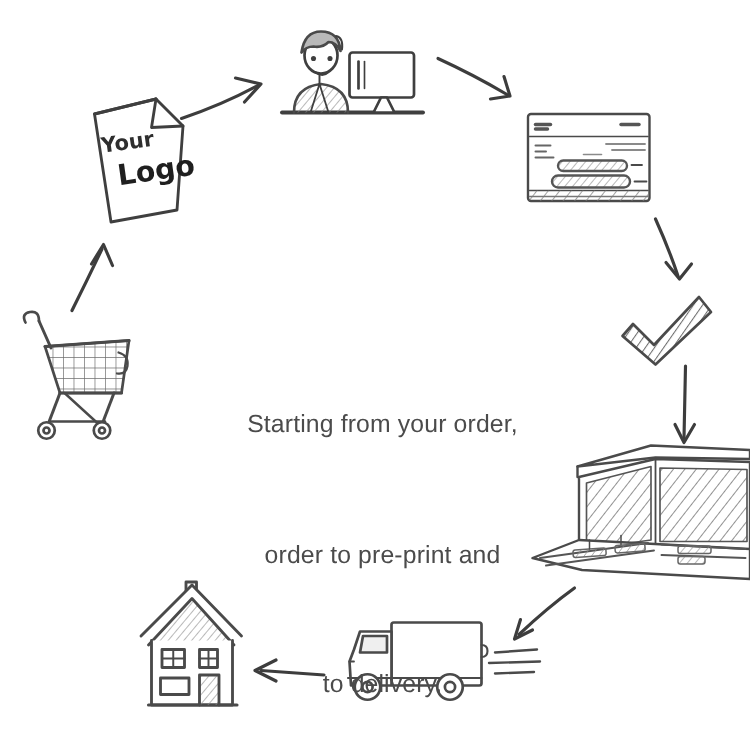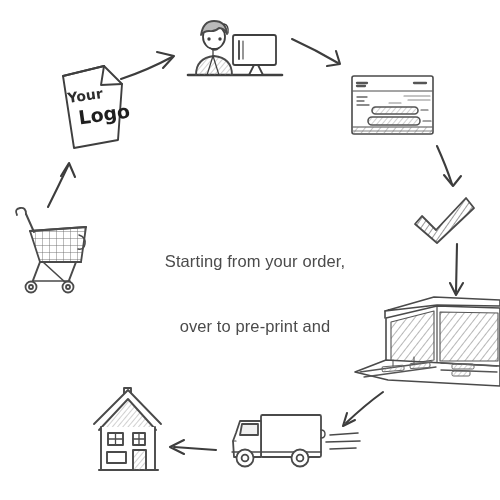--- a/index.html
+++ b/index.html
@@ -15,21 +15,21 @@
   #caption{
     position:absolute;
     left:120px;top:208px;width:270px;
     text-align:center;
     color:#4b4b4b;
     font-size:16.5px;
     line-height:21.5px;
     letter-spacing:.1px;
     white-space:pre;
   }
-  #caption div{display:block;}
+  #caption div{display:block;margin-top:22px;}
 </style>
 </head>
 <body>
 
 <div id="stage">
 
   <svg class="layer" viewBox="0 0 500 500">
     <g fill="none" stroke="#3d3d3d" stroke-width="2.1" stroke-linecap="round" stroke-linejoin="round">
 
       <g>
@@ -245,16 +245,17 @@
     </g>
   </svg>
 
   <div class="node" style="left:69px;top:86px;width:55px;transform:rotate(-8deg);">
     <div style="font-family:'DejaVu Sans',sans-serif;font-weight:700;font-size:14px;color:#2e2e2e;">Your</div>
     <div style="font-family:'DejaVu Sans',sans-serif;font-weight:700;font-size:19px;color:#1f1f1f;margin-left:8px;margin-top:2px;">Logo</div>
   </div>
 
   <div id="caption">
     <div>Starting from your order,</div>
-    <div>over to pre-print and</div>
+    <div>order to pre-print and</div>
+    <div>to delivery.</div>
   </div>
 
 </div>
 
 </body></html>

